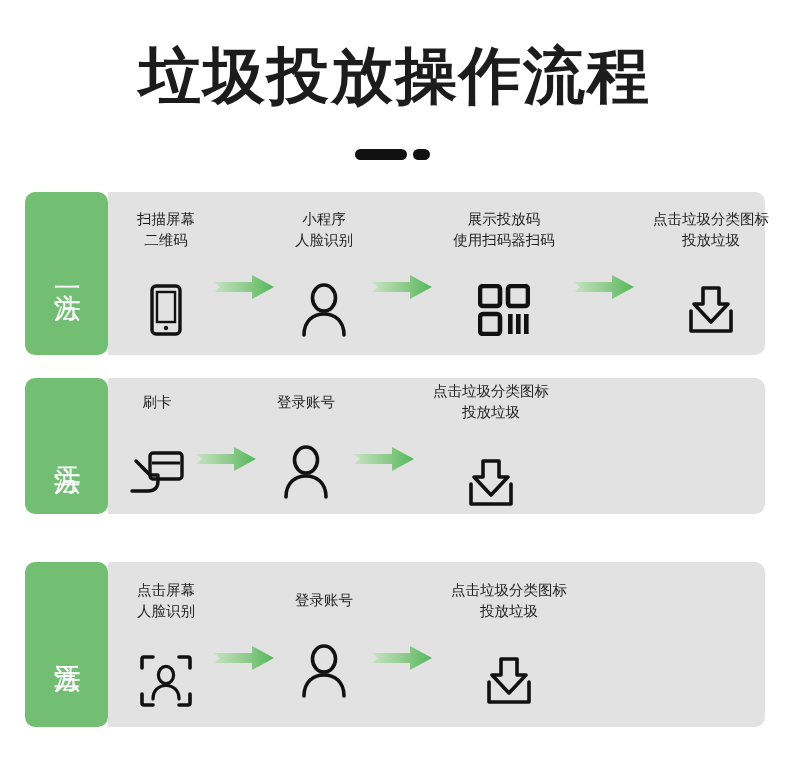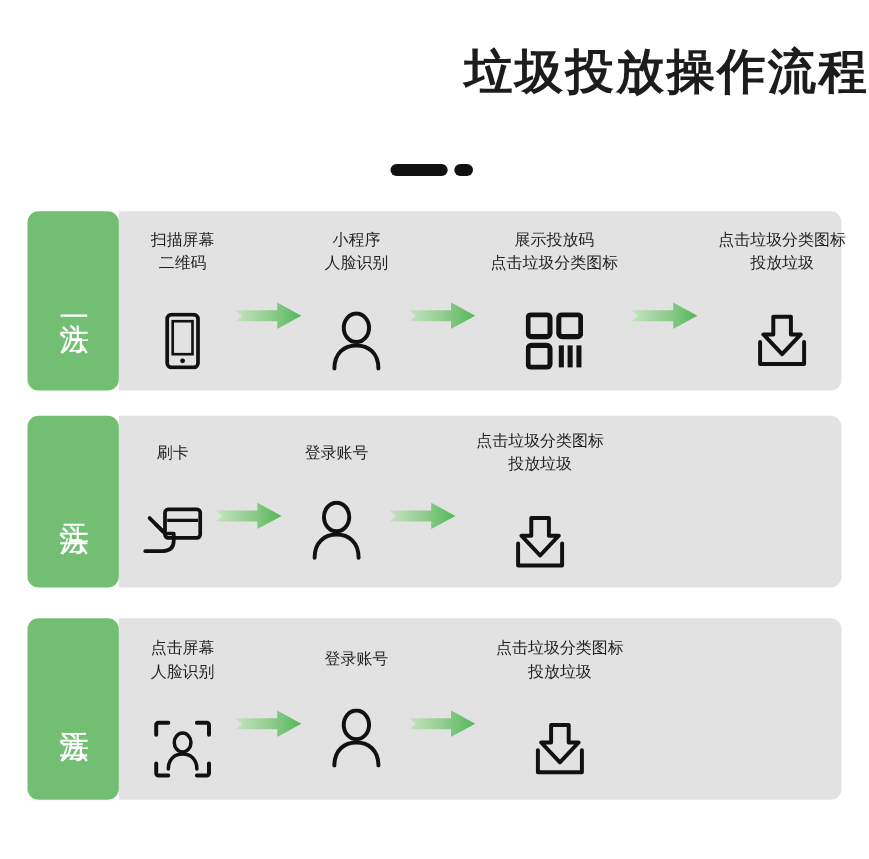--- a/index.html
+++ b/index.html
@@ -7,42 +7,41 @@
     width: 790px; height: 781px;
     background: #ffffff;
     font-family: "Liberation Sans", "DejaVu Sans", sans-serif;
     overflow: hidden;
   }
   .page { position: relative; width: 790px; height: 781px; background:#fff; }
 
   
   .title-block { position:absolute; left:0; top:42px; width:790px; text-align:center; }
   .title {
-    font-size: 44px;
+    font-size: 62px;
     font-weight: 700;
     letter-spacing: 2px;
     color: #1c1c1c;
     line-height: 1.1;
     font-family: "Liberation Sans", "DejaVu Sans", sans-serif;
-    text-align: right;
   }
   .title-rule { position:absolute; left:0; top:146px; width:790px; height:16px; }
   .title-rule .dash {
     position:absolute; left:355px; top:3px;
     width: 52px; height: 11px; border-radius: 6px; background:#111;
   }
   .title-rule .dot {
     position:absolute; left:413px; top:3px;
     width: 17px; height: 11px; border-radius: 6px; background:#111;
   }
 
   
   .row { position:absolute; left:25px; }
   .row-1 { top:192px; width:740px; height:163px; }
-  .row-2 { top:378px; width:740px; height:156px; }
+  .row-2 { top:378px; width:740px; height:136px; }
   .row-3 { top:562px; width:744px; height:165px; }
 
   .row-label {
     position:absolute; left:0; top:0;
     width: 83px; height: 100%;
     background: #72bf73;
     border-radius: 10px;
     display:flex; align-items:center; justify-content:center;
     z-index: 2;
   }
@@ -160,21 +159,21 @@
       </div>
 
       <div class="arrow">
         <svg width="62" height="28" viewBox="0 0 62 28">
           <path d="M0 9 L6 14 L0 19 L38 19 L38 26 L60 14 L38 2 L38 9 Z" fill="url(#arrowGrad)"></path>
         </svg>
       </div>
 
       <div class="step w-long">
         <div class="step-caption">展示投放码
-点击垃圾分类图标</div>
+使用扫码器扫码</div>
         <div class="step-icon">
           <svg width="52" height="52" viewBox="0 0 52 52">
             <rect x="2" y="2" width="20" height="20" rx="3" fill="none" stroke="#111" stroke-width="4.6"></rect>
             <rect x="30" y="2" width="20" height="20" rx="3" fill="none" stroke="#111" stroke-width="4.6"></rect>
             <rect x="2" y="30" width="20" height="20" rx="3" fill="none" stroke="#111" stroke-width="4.6"></rect>
             <rect x="30" y="30" width="4.6" height="20" fill="#111"></rect>
             <rect x="38" y="30" width="4.6" height="20" fill="#111"></rect>
             <rect x="46" y="30" width="4.6" height="20" fill="#111"></rect>
           </svg>
         </div>

